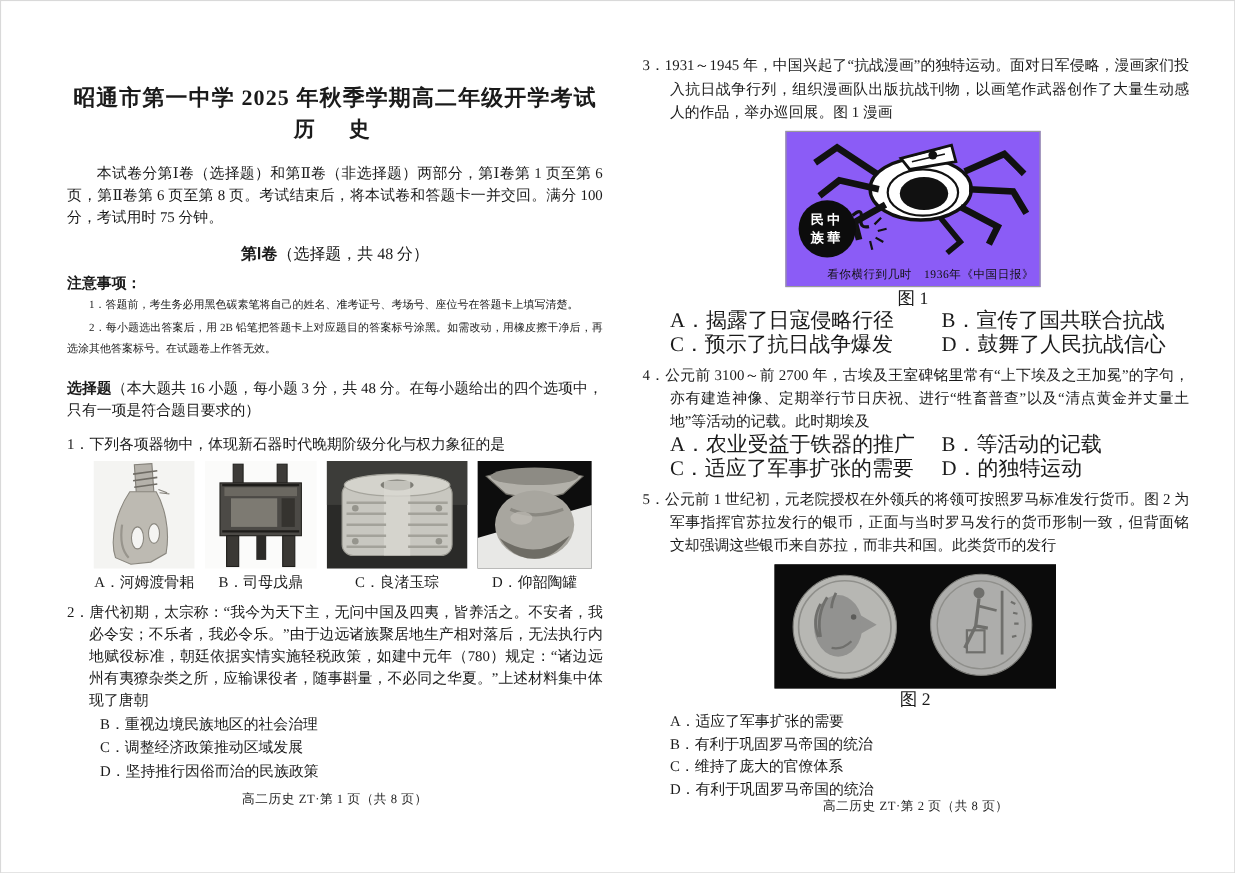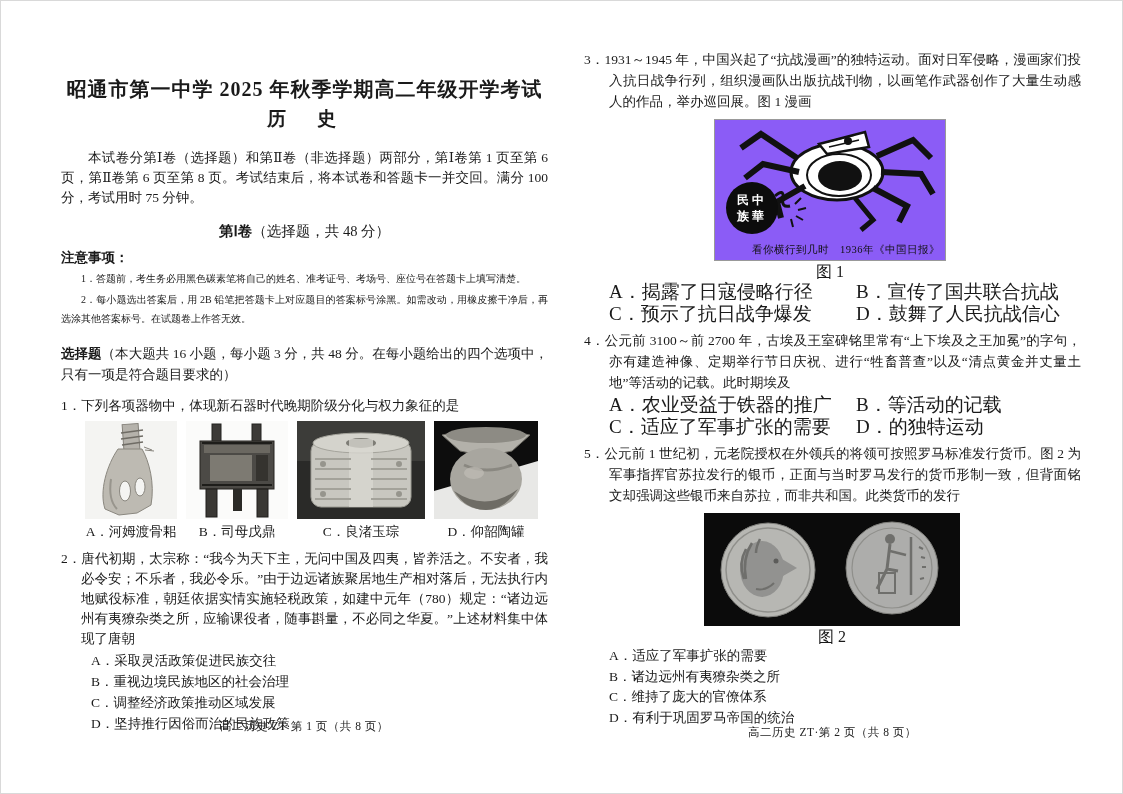--- a/index.html
+++ b/index.html
@@ -8,21 +8,21 @@
     border:1px solid #d9d9d9;box-sizing:border-box;overflow:hidden;
     font-family:"Liberation Serif","DejaVu Serif",serif;color:#1a1a1a;
   }
   .col{position:absolute;top:0;height:794px;}
   #page-left{left:60px;width:487px;}
   #page-right{left:583px;width:497px;}
   .title{margin:76px 0 0 0;text-align:center;font-size:20px;font-weight:bold;letter-spacing:1px;line-height:24px;}
   .subject{margin:6px 0 0 0;text-align:center;font-size:19px;font-weight:bold;letter-spacing:6px;line-height:24px;}
   .intro{margin:17px 0 0 0;font-size:13.5px;line-height:20px;text-align:justify;text-indent:2em;}
   .section-header{margin:13px 0 0 0;text-align:center;font-size:14.5px;line-height:20px;}
-  .hei{font-family:Liberation Mono, monospace;font-weight:bold;}
+  .hei{font-family:Liberation Serif, serif;font-weight:bold;}
   .notice-title{margin:7px 0 0 0;font-size:13.5px;line-height:19px;}
   .notice-item{margin:1px 0 0 0;font-size:10px;line-height:19.5px;text-align:justify;text-indent:2em;}
   .mcq-intro{margin:15px 0 0 0;font-size:13.5px;line-height:20px;text-align:justify;}
   .stem{font-size:13.5px;line-height:20px;text-align:justify;padding-left:20px;text-indent:-20px;margin:0;}
   .stem-r{font-size:13.5px;line-height:21px;text-align:justify;padding-left:25px;text-indent:-25px;margin:0;}
   #q1-stem{margin-top:11px;}
   .fig-row{display:flex;gap:9px;margin:5px 0 0 24px;align-items:flex-end;}
   .fig-box{position:relative;}
   .fig-labels{display:flex;gap:9px;margin:4px 0 0 24px;font-size:13.5px;line-height:17px;}
   .fig-labels span{display:block;text-align:center;}
@@ -132,21 +132,20 @@
     <div class="fig-labels">
       <span style="width:92px">A．河姆渡骨耜</span>
       <span style="width:102px">B．司母戊鼎</span>
       <span style="width:128px">C．良渚玉琮</span>
       <span style="width:104px">D．仰韶陶罐</span>
     </div>
 
     <div id="q2-block">
       <p class="stem">2．唐代初期，太宗称：“我今为天下主，无问中国及四夷，皆养活之。不安者，我必令安；不乐者，我必令乐。”由于边远诸族聚居地生产相对落后，无法执行内地赋役标准，朝廷依据实情实施轻税政策，如建中元年（780）规定：“诸边远州有夷獠杂类之所，应输课役者，随事斟量，不必同之华夏。”上述材料集中体现了唐朝</p>
       <div class="opts-v">
-        <div>A．采取灵活政策促进民族交往</div>
         <div>B．重视边境民族地区的社会治理</div>
         <div>C．调整经济政策推动区域发展</div>
         <div>D．坚持推行因俗而治的民族政策</div>
       </div>
     </div>
 
     <div class="footer" id="footer-left">高二历史 ZT·第 1 页（共 8 页）</div>
   </div>
 
   <div class="col" id="page-right">
@@ -227,21 +226,21 @@
             <path d="M207 24 L207 82" stroke="#6f6f6c" stroke-width="2.5"></path>
             <path d="M160 40 q-4 14 2 28" stroke="#87878400" stroke-width="2" fill="none"></path>
             <path d="M215 34 l4 2 M217 44 l4 1 M218 54 l4 0 M216 66 l4 -1" stroke="#6f6f6c" stroke-width="2"></path>
           </svg>
         </div>
         <div class="fig-caption">图 2</div>
       </div>
 
       <div class="opts-v-r">
         <div>A．适应了军事扩张的需要</div>
-        <div>B．诸边远州有夷獠杂类之所</div>
+        <div>B．有利于巩固罗马帝国的统治</div>
         <div>C．维持了庞大的官僚体系</div>
         <div>D．有利于巩固罗马帝国的统治</div>
       </div>
     </div>
 
     <div class="footer" id="footer-right">高二历史 ZT·第 2 页（共 8 页）</div>
   </div>
 
 </div>
 

